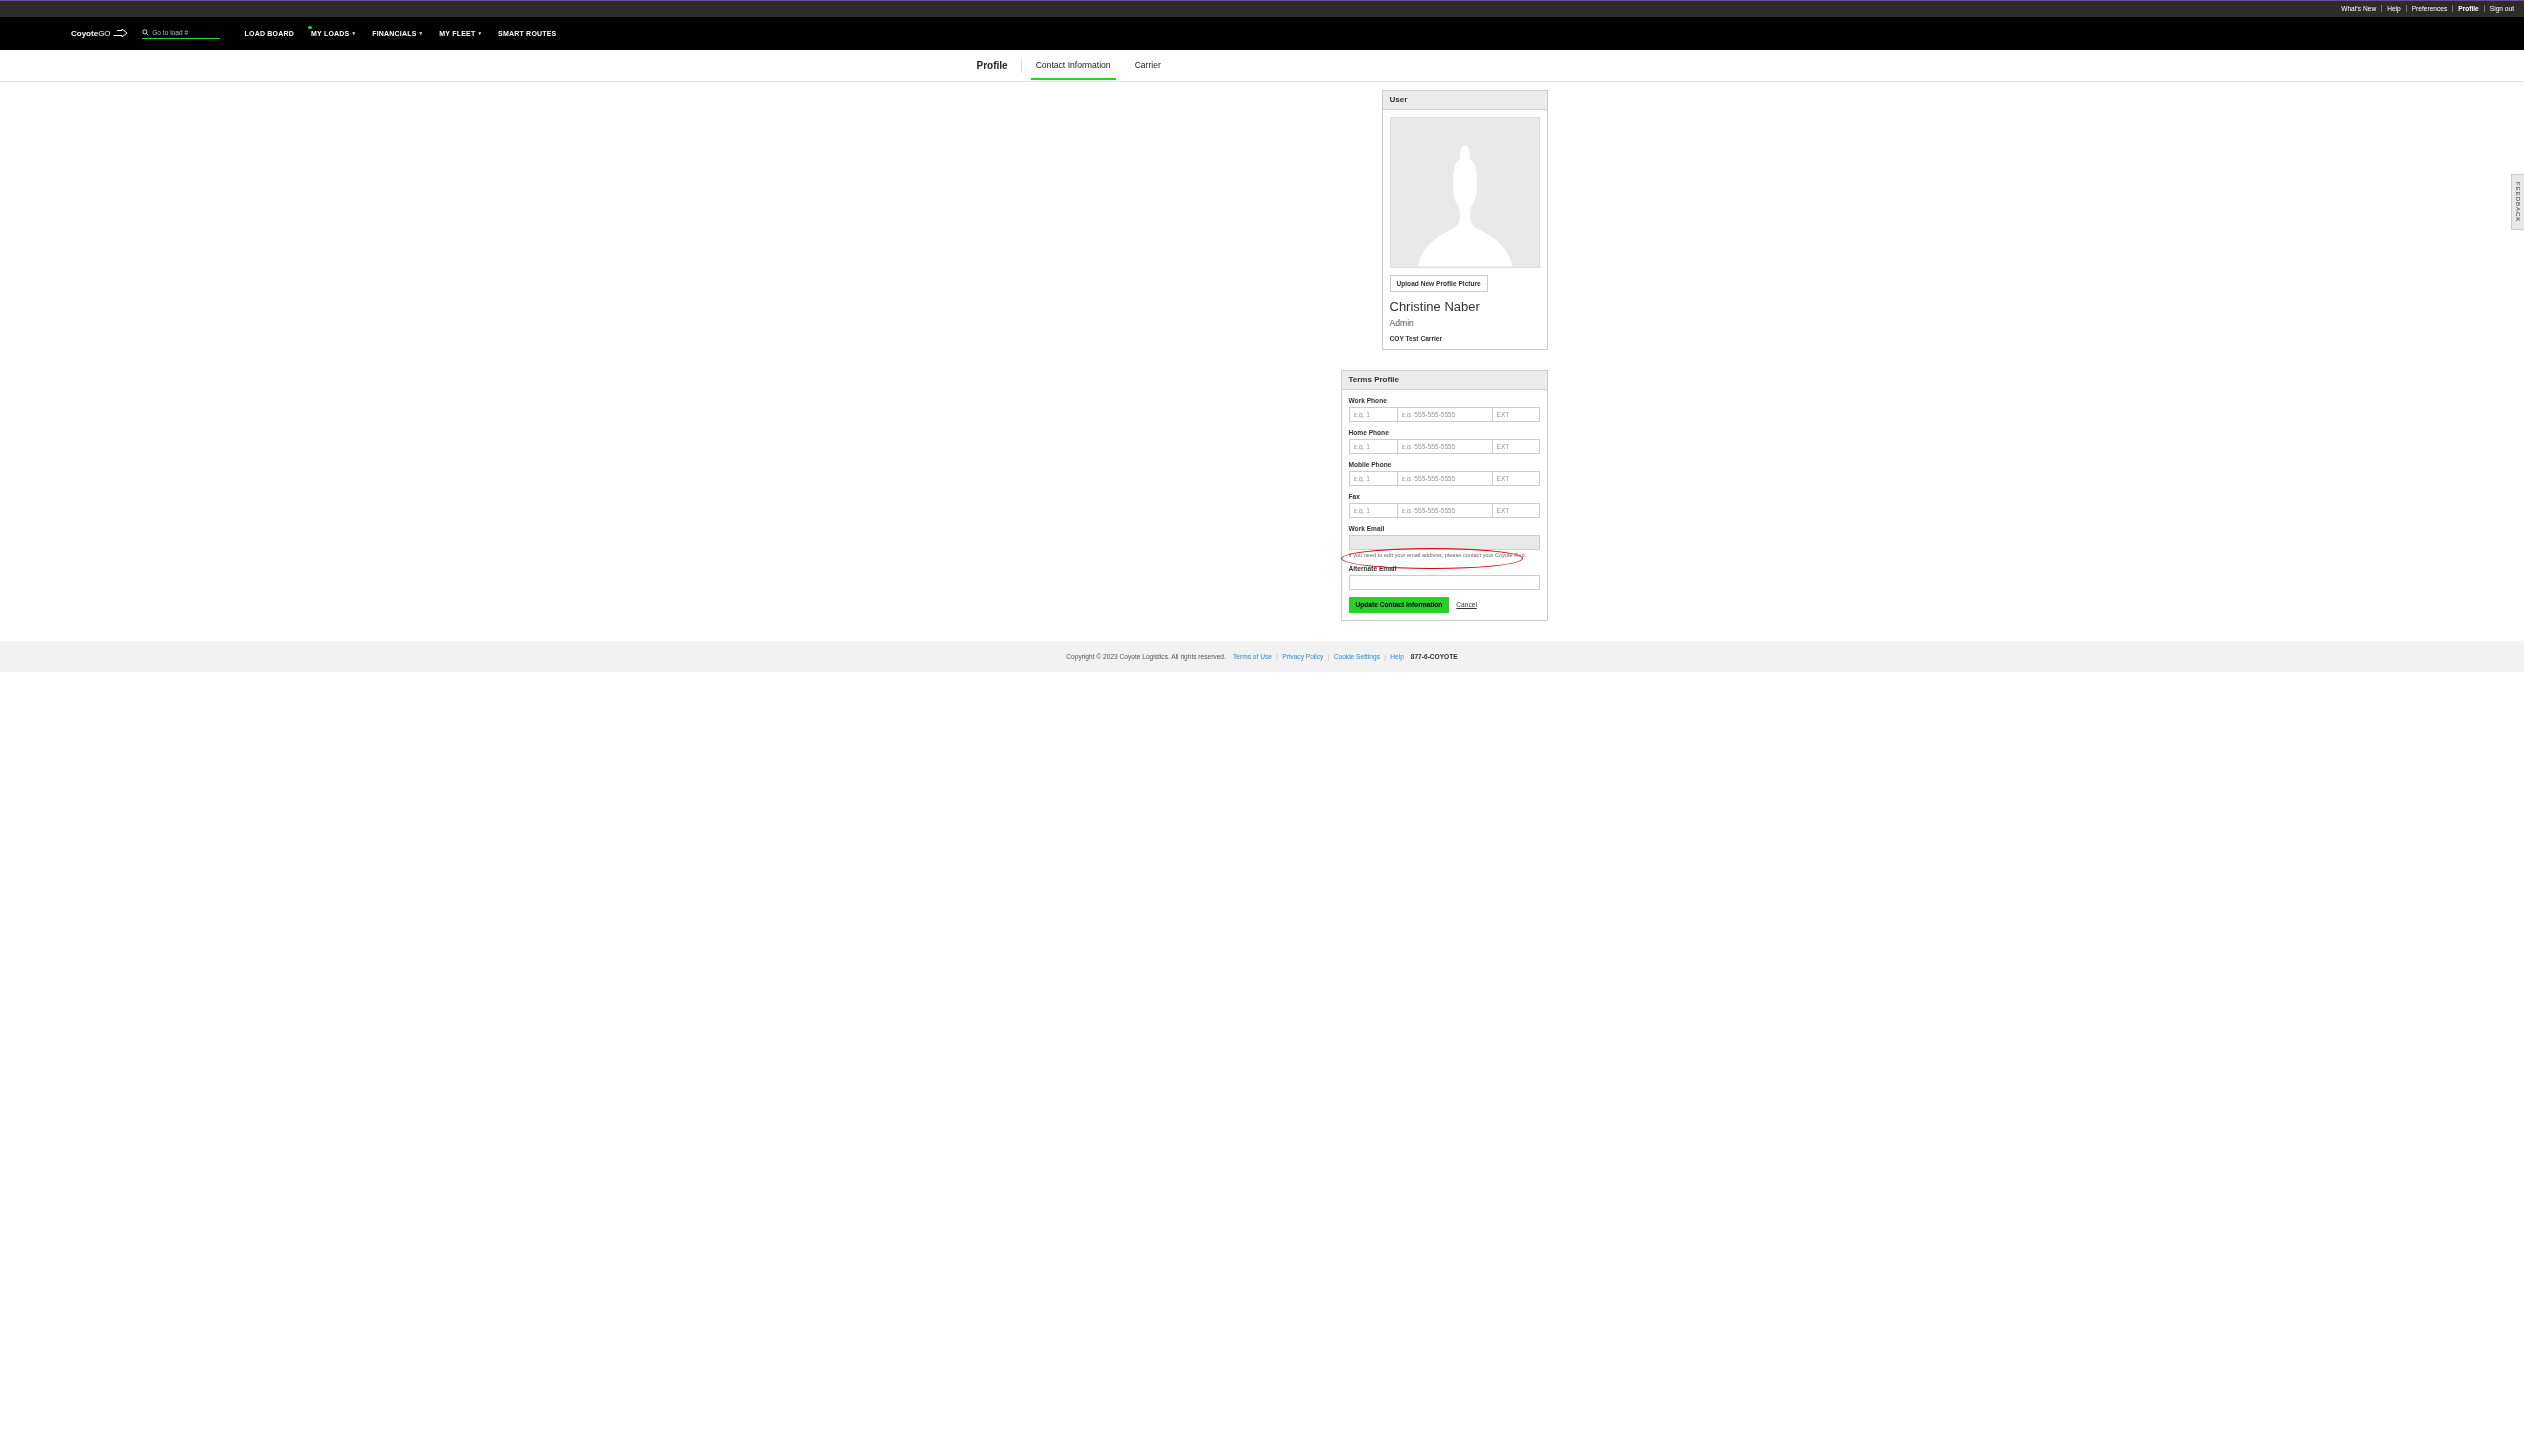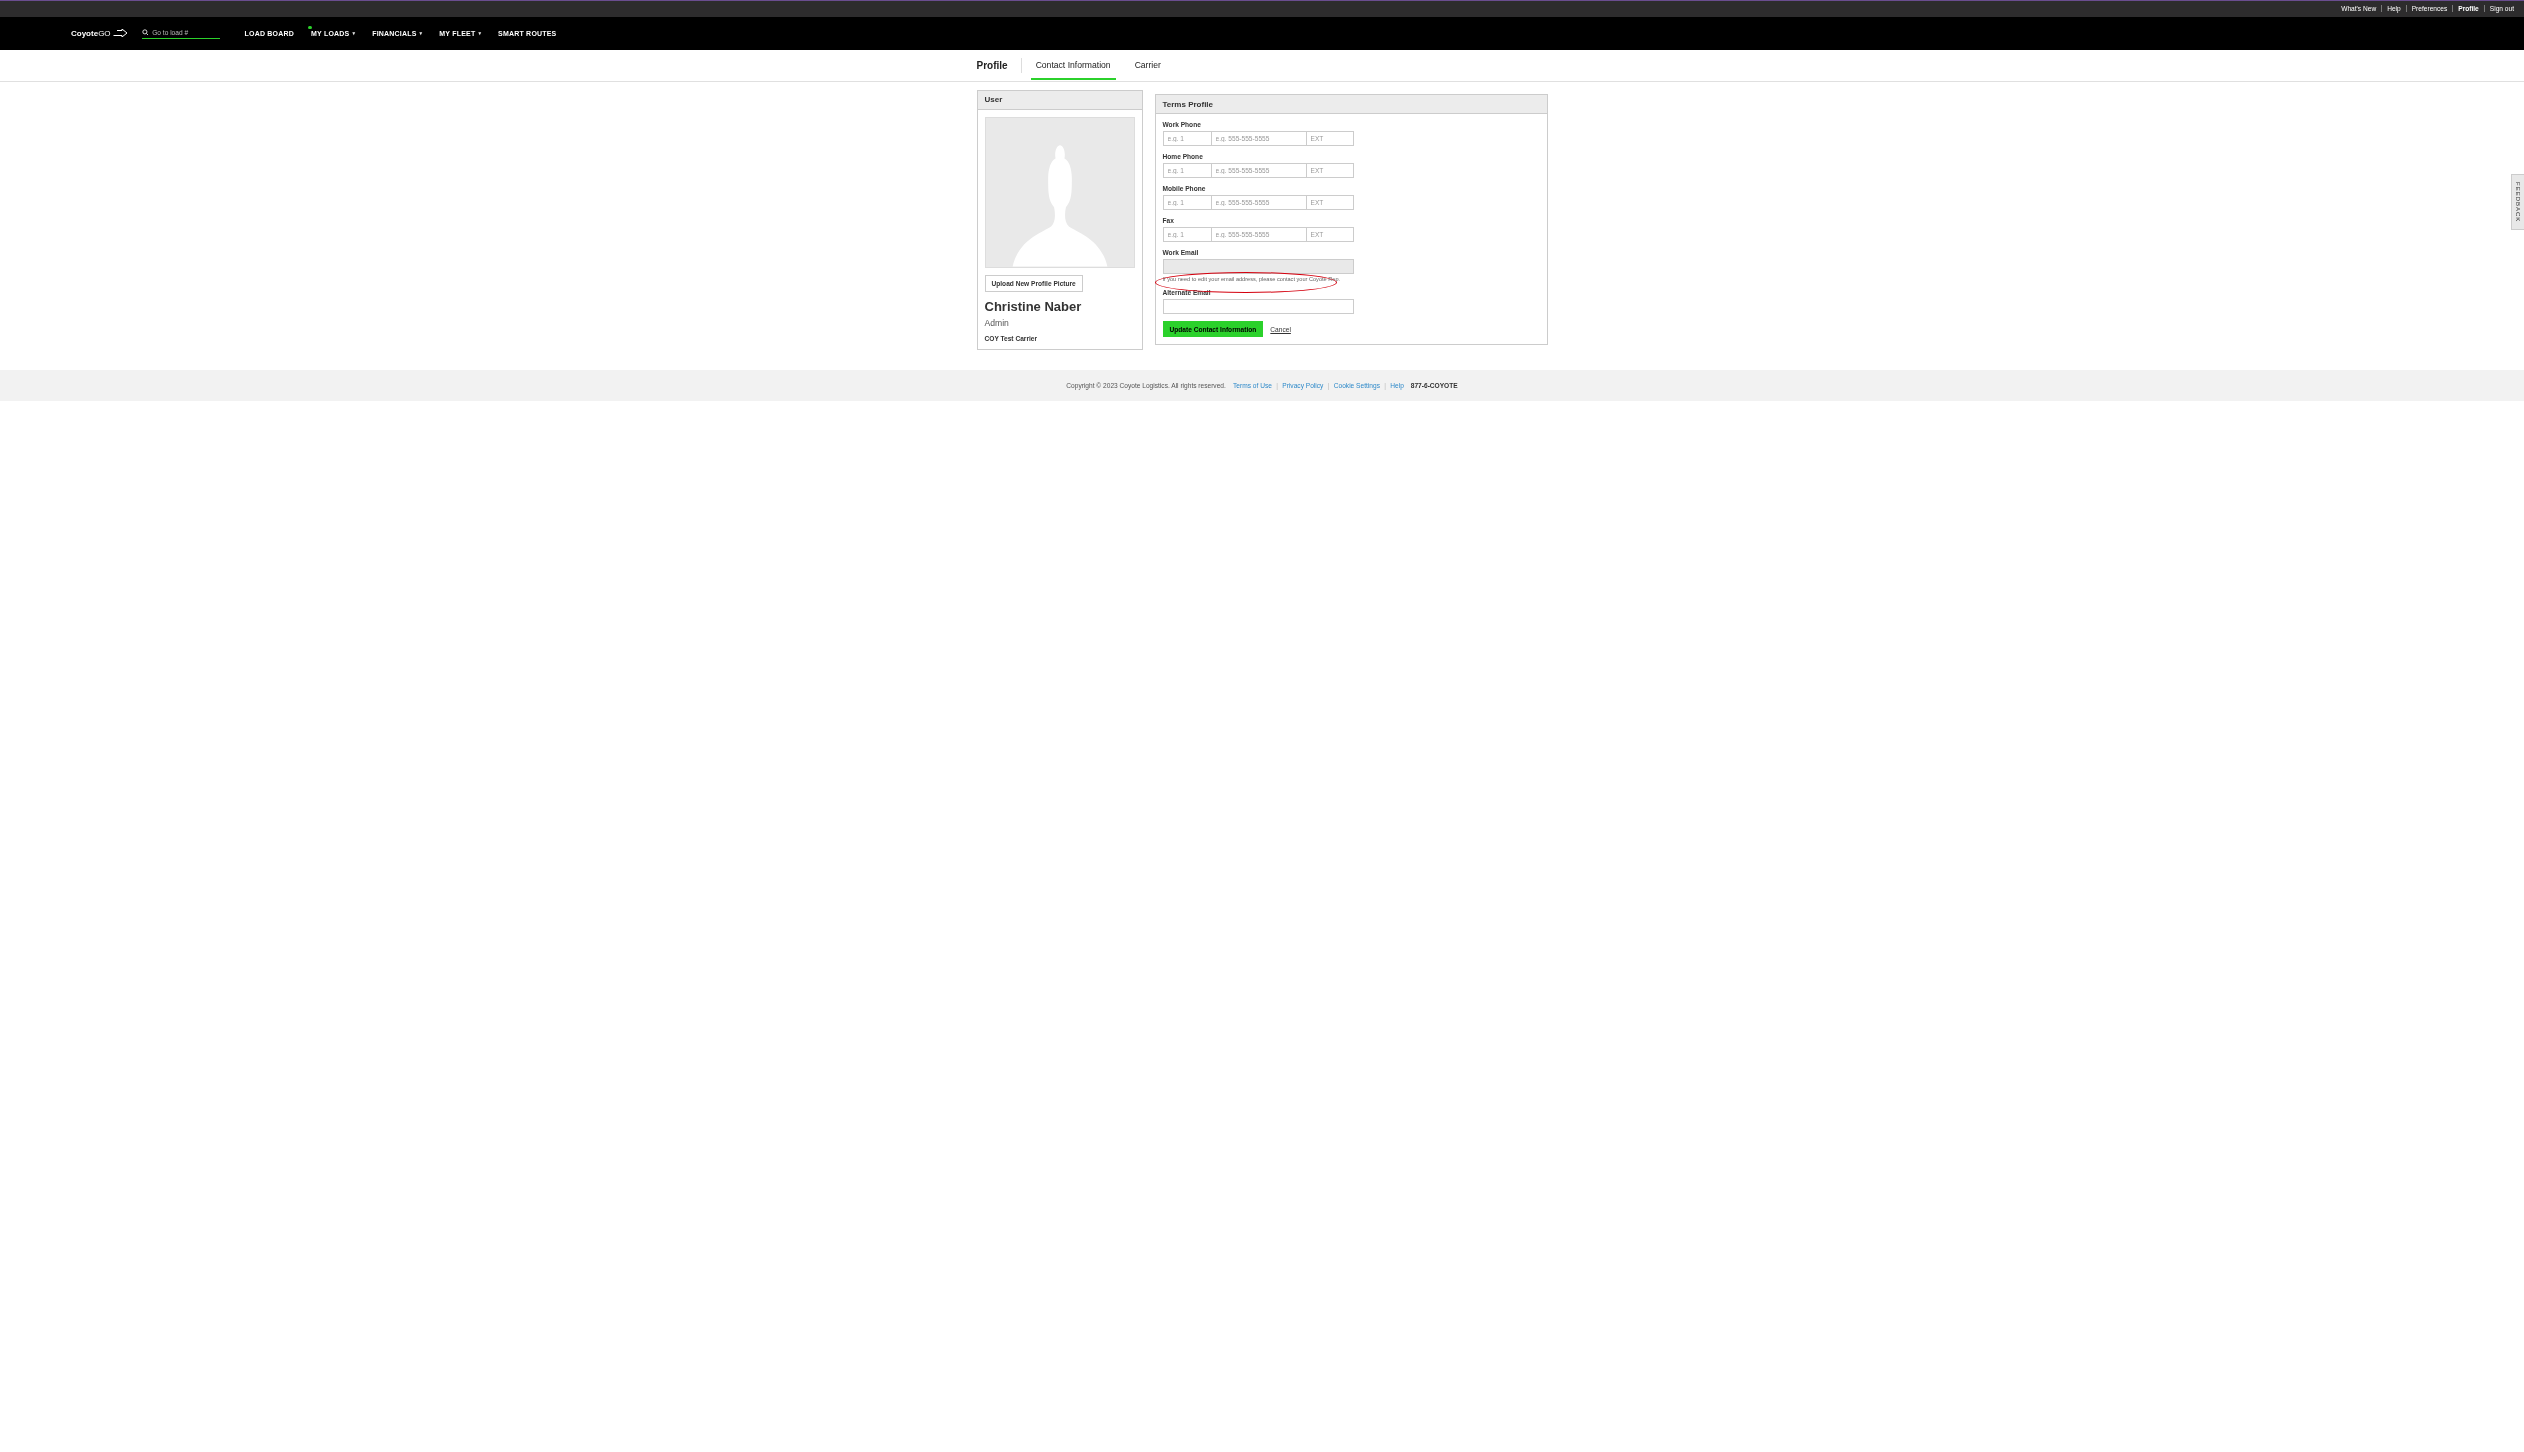--- a/index.html
+++ b/index.html
@@ -27,31 +27,31 @@
     .nav-dot { position: absolute; top: -4px; left: -3px; width: 3.5px; height: 3.5px; background: #2bd12b; border-radius: 50%; }
     
     
     .subtabs-wrap { border-bottom: 0.5px solid #e0e0e0; }
     .subtabs { max-width: 735px; margin: 0 auto; padding: 0 82px; display: flex; align-items: center; height: 31px; }
     .subtabs h2 { font-size: 10px; font-weight: 700; color: #222; padding-right: 13px; margin-right: 14px; border-right: 0.5px solid #ddd; line-height: 15px;}
     .subtab { font-size: 8.6px; color: #222; padding: 9px 0; margin-right: 24px; cursor: pointer; position: relative; }
     .subtab.active::after { content:''; position:absolute; left:-5px; right:-5px; bottom:-0.5px; height:2px; background:#2bd12b; }
     
     
-    .content { max-width: 735px; margin: 0 auto; padding: 8px 82px 20px; display: flex; gap: 12px; align-items: center;}
+    .content { max-width: 735px; margin: 0 auto; padding: 8px 82px 20px; display: flex; gap: 20px; align-items: flex-end; flex-direction: column;}
     
     .panel { border: 0.5px solid #ccc; background:#fff;}
     .panel-head { background: #ececec; border-bottom: 0.5px solid #ccc; padding: 4.5px 7px; font-size: 8px; font-weight: 700; color: #333;}
     
     .user-panel { width: 166px; }
     .user-body { padding: 7px; }
     .avatar { width: 150px; height: 151px; border:0.5px solid #ddd; background:#e9e9e9; display:flex; align-items:flex-end; justify-content:center; overflow:hidden;}
     .avatar svg { width: 100%; height: 100%; }
     .upload-btn { margin-top: 7px; border:0.5px solid #ccc; background:#fff; padding: 4px 6px; font-size: 6.6px; font-weight:600; cursor:pointer; color:#333;}
-    .user-name { font-size: 13px; color:#333; margin-top: 7px; font-weight:700;}
+    .user-name { font-size: 13px; color:#333; margin-top: 7px; font-weight:400;}
     .user-role { font-size: 8.6px; color:#555; margin-top: 4px;}
     .user-carrier { font-size: 6.6px; font-weight:700; color:#333; margin-top: 7px;}
     
     .edit-panel { flex: 1; }
     .edit-body { padding: 7px; position:relative;}
     .field-group { margin-bottom: 7px; }
     .field-label { font-size: 6.6px; font-weight: 700; color:#333; display:block; margin-bottom: 3px;}
     .phone-row { display:flex; }
     .phone-row input { height: 15px; border:0.5px solid #ccc; padding: 0 4px; font-size: 6.6px; color:#333;}
     .phone-row input::placeholder { color:#999; }

